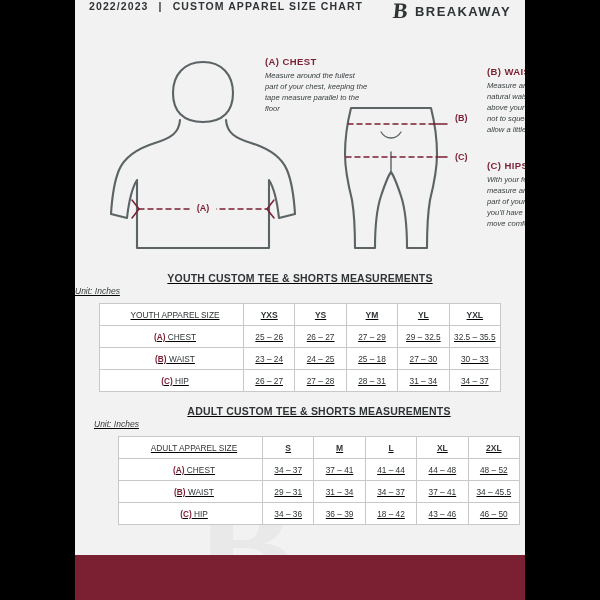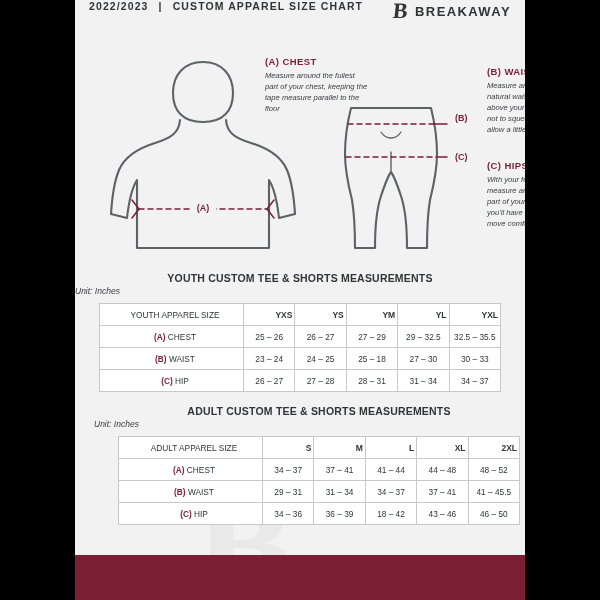--- a/index.html
+++ b/index.html
@@ -111,21 +111,21 @@
     font-size: 7.6px;
     font-style: italic;
     color: #3a4042;
     line-height: 1.45;
   }
   #callout-chest { left: 190px; top: 8px; }
   #callout-waist { left: 412px; top: 18px; width: 96px; }
   #callout-hips  { left: 412px; top: 112px; width: 96px; }
 
   
-  .table-block { position: absolute; left: 0; width: 450px; }
+  .table-block { position: absolute; left: 0; width: 450px; text-decoration: underline; }
   #youth-block { top: 272px; }
   #adult-block { top: 405px; padding-left: 19px; }
 
   .table-title {
     text-align: center;
     font-size: 10.5px;
     font-weight: bold;
     color: #2f3436;
     letter-spacing: .2px;
   }
@@ -159,21 +159,20 @@
     font-weight: normal;
   }
   th.row-head { font-size: 8.3px; }
   td.row-head .tag {
     color: #7b1f33;
     font-weight: bold;
   }
   th.col-head {
     font-weight: bold;
     font-size: 8.5px;
-    text-align: right;
   }
 </style>
 </head>
 <body>
 
 <div class="page">
 
   <div class="watermark">B</div>
 
   <div class="header">
@@ -341,21 +340,21 @@
         </tr>
         <tr>
           <td class="row-head">
             <span class="tag">(B)</span>
             <span>WAIST</span>
           </td>
           <td>29 – 31</td>
           <td>31 – 34</td>
           <td>34 – 37</td>
           <td>37 – 41</td>
-          <td>41 – 45.5</td>
+          <td>34 – 45.5</td>
         </tr>
         <tr>
           <td class="row-head">
             <span class="tag">(C)</span>
             <span>HIP</span>
           </td>
           <td>34 – 36</td>
           <td>36 – 39</td>
           <td>18 – 42</td>
           <td>43 – 46</td>

